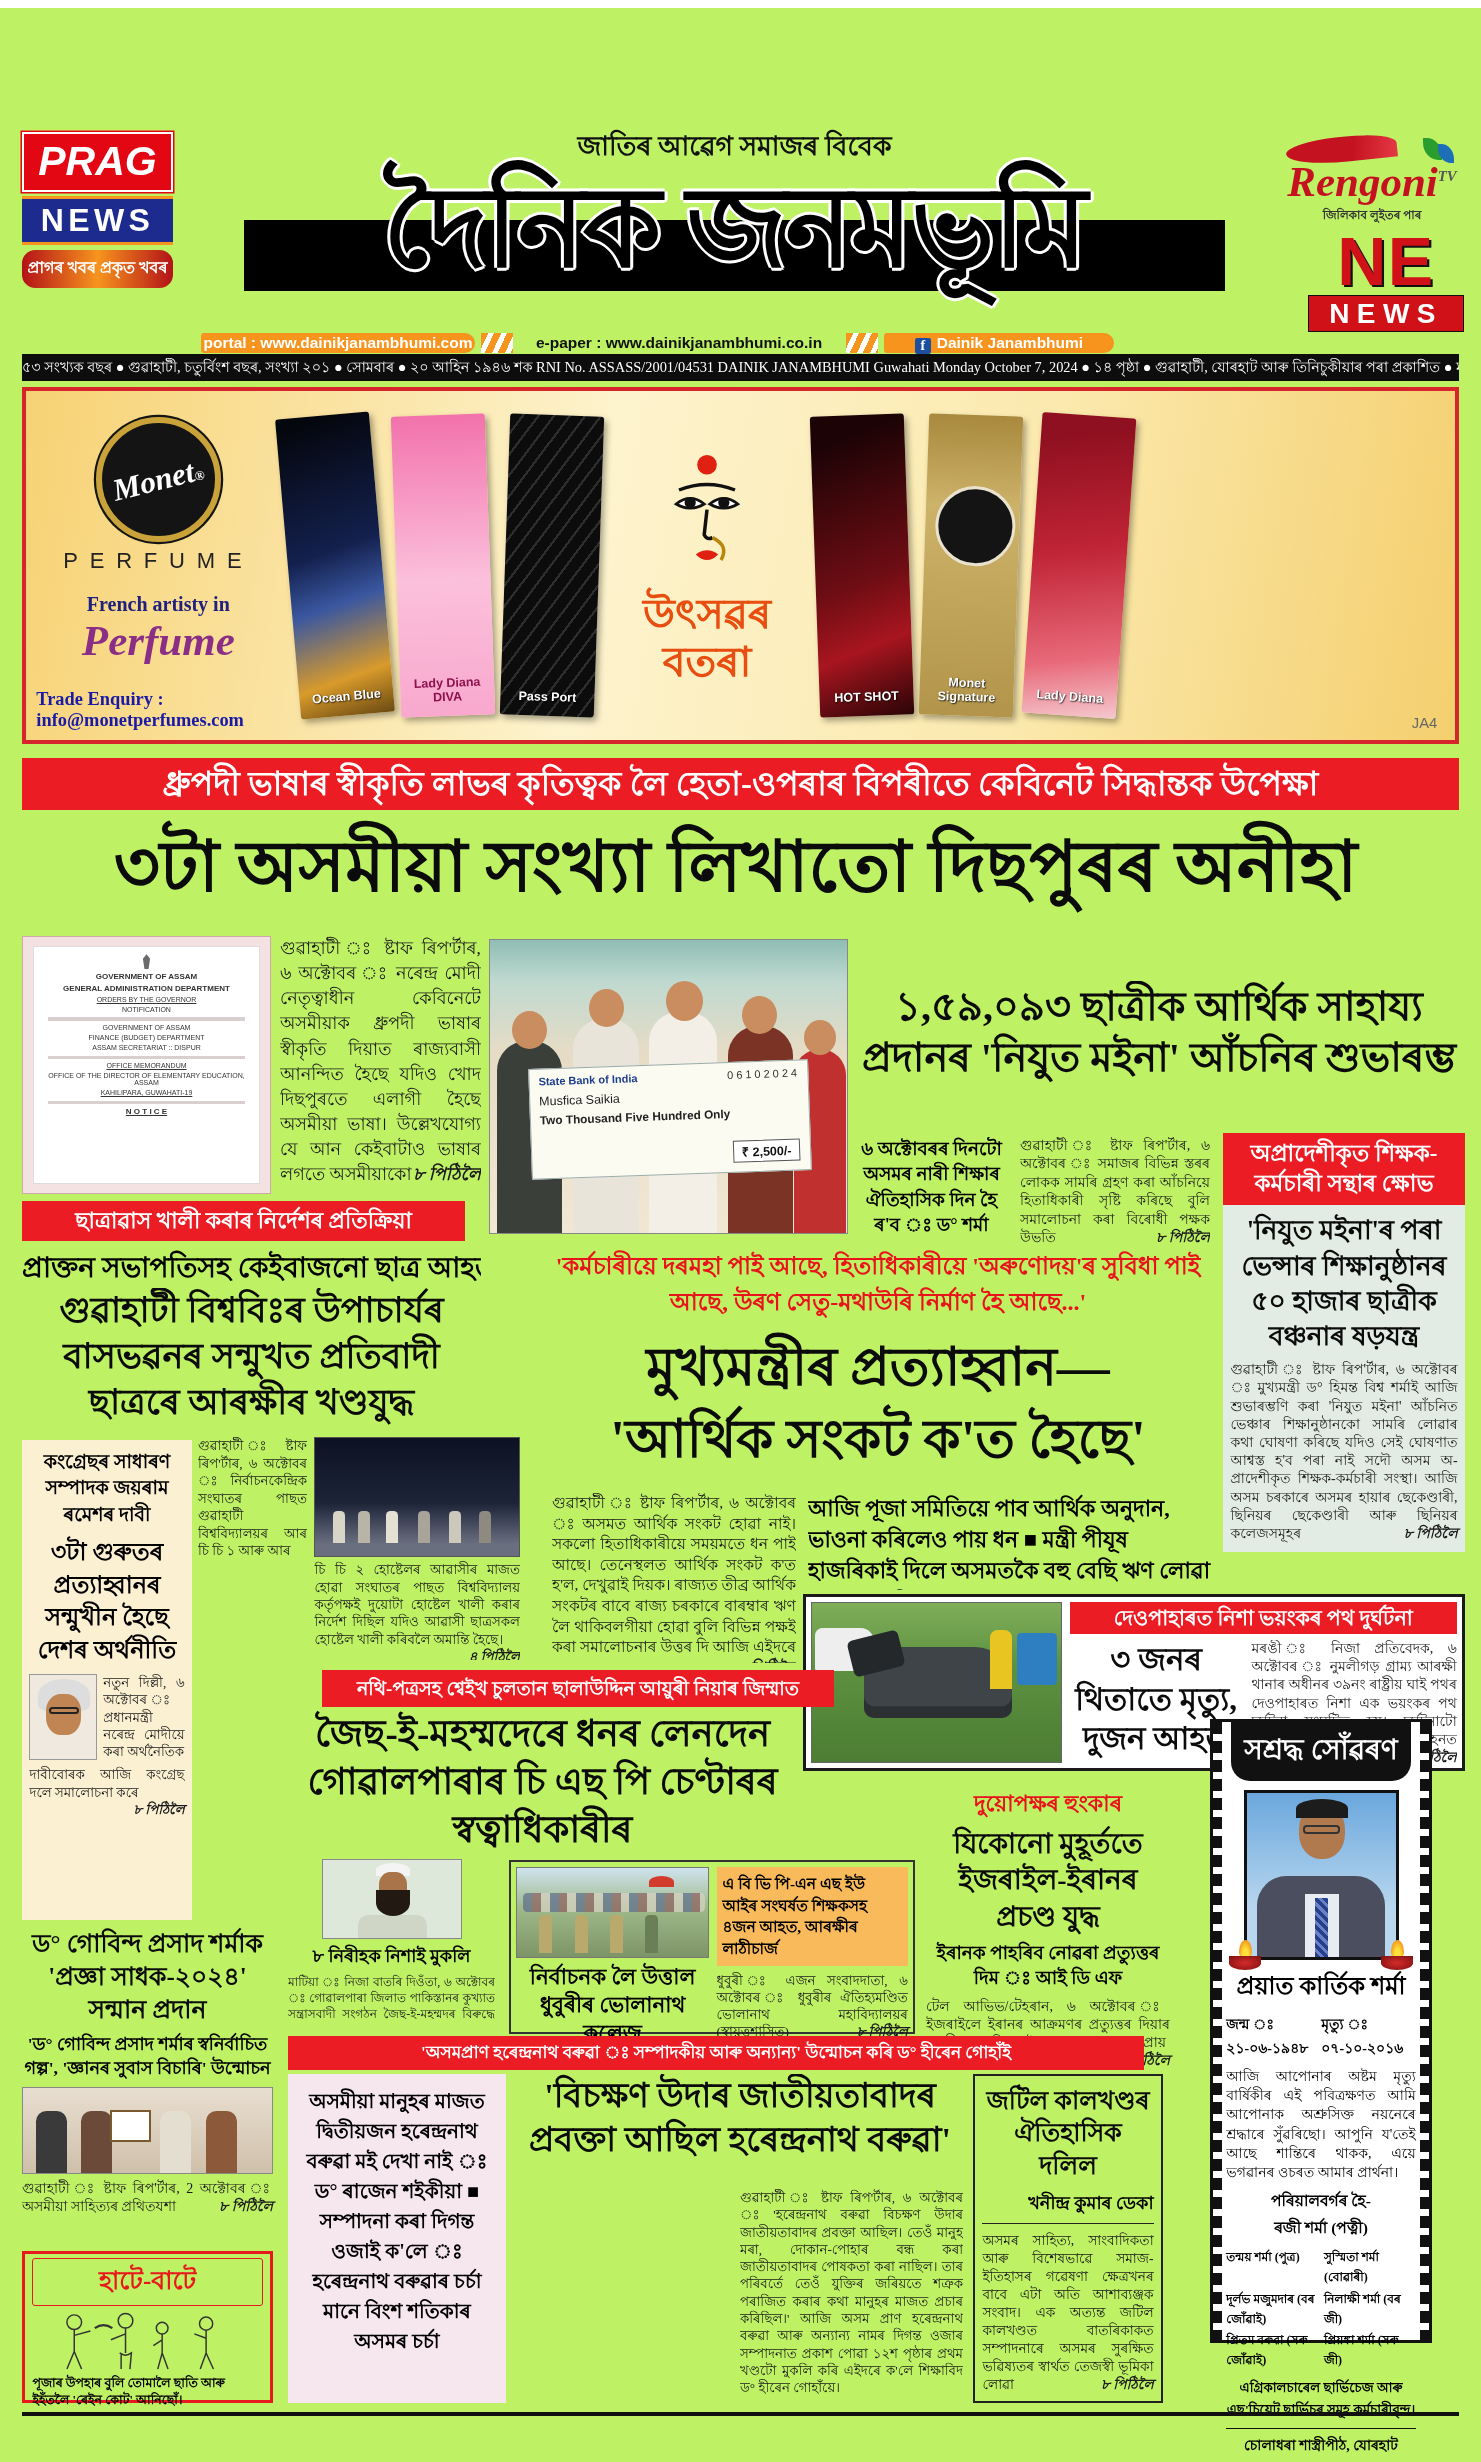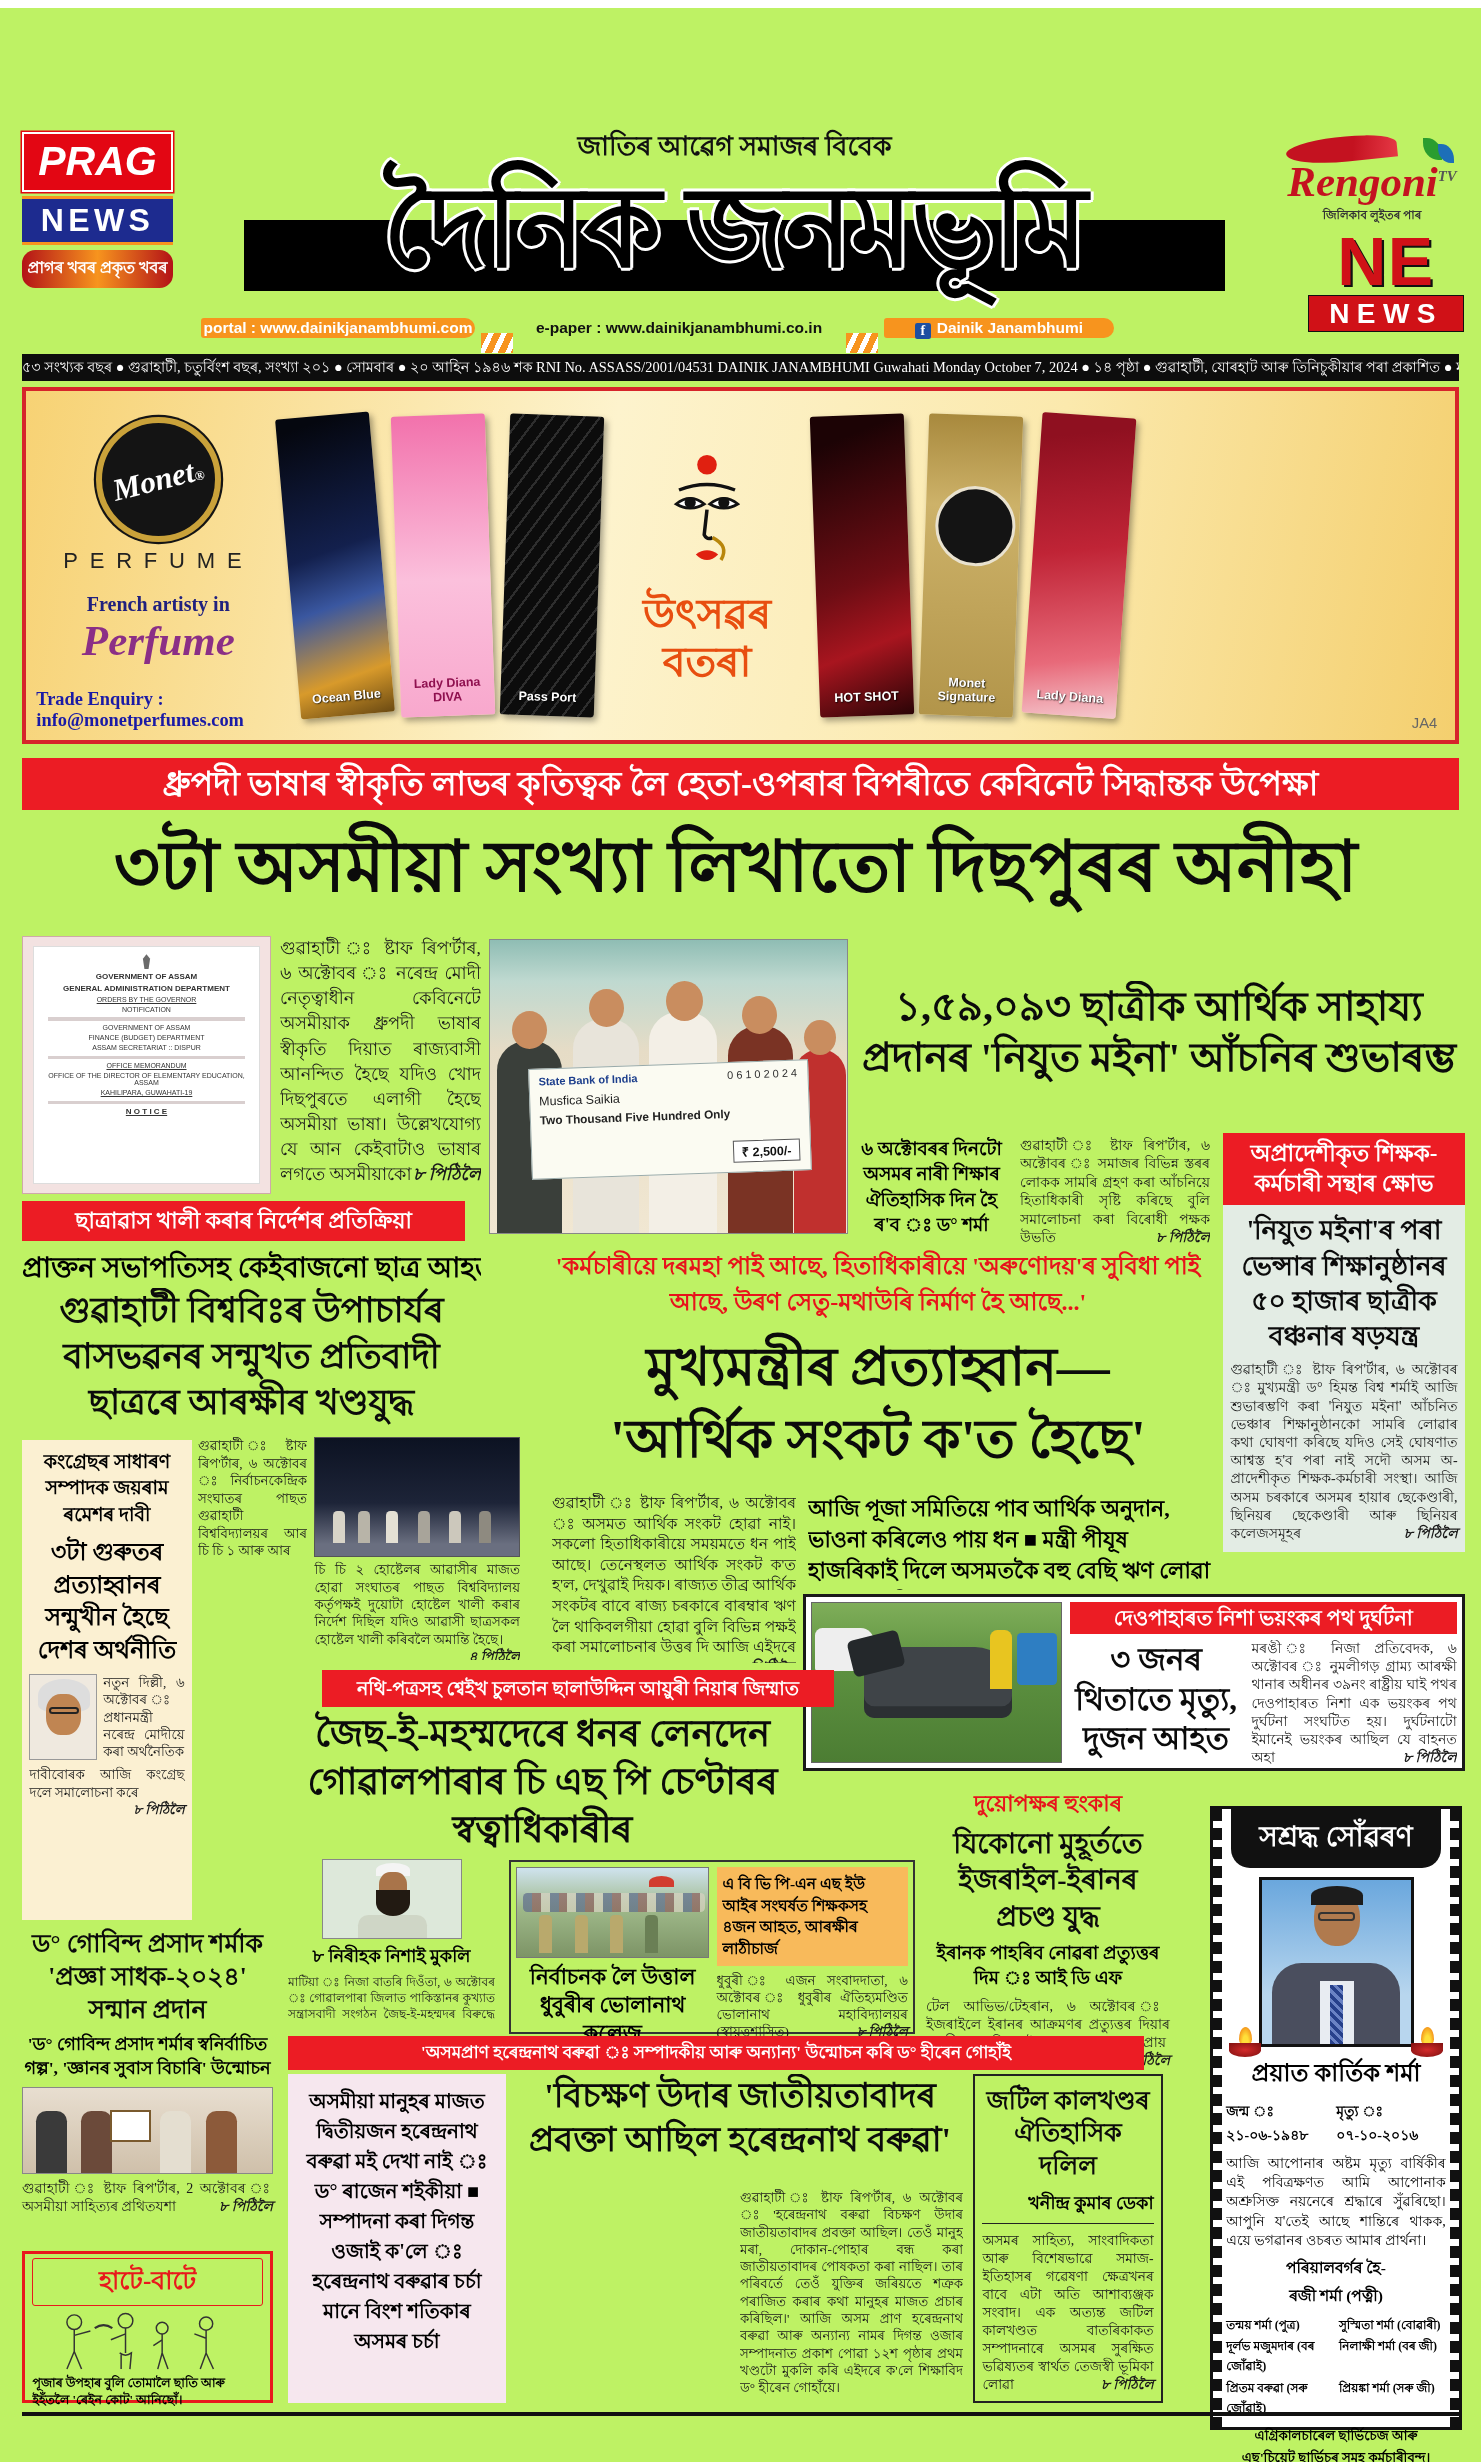--- a/index.html
+++ b/index.html
@@ -25,21 +25,21 @@
   .reng-leaf { position:absolute; right:22px; top:0; width:19px; height:22px; background:#2a9d2f; border-radius:0 80% 0 80%; }
   .reng-leaf2 { position:absolute; right:10.3px; top:5.9px; width:16px; height:19px; background:#1d6fb8; border-radius:0 80% 0 80%; }
   .reng-name { position:relative; font-family:"Liberation Serif",serif; font-style:italic; font-weight:bold; font-size:43px; color:#c41220; margin-top:19px; }
   .reng-tv { font-size:14.8px; font-weight:bold; color:#555; vertical-align:super; }
   .reng-tag { font-size:11.8px; color:#333; font-weight:bold; }
   .nenews { left:1308px; top:221px; width:156px; height:103px; text-align:center; }
   .ne-big { font-family:"Liberation Sans",sans-serif; font-weight:900; font-size:68px; line-height:0.95; color:#d01117; text-shadow:2.2px 2.2px 0 #111; letter-spacing:1.5px; }
   .ne-news { background:#d01117; color:#fff; font-family:"Liberation Sans",sans-serif; font-weight:900; font-size:28px; letter-spacing:7.4px; margin-top:1.5px; padding:1.5px 0; border:1.5px solid #111; }
 
   
-  .ribbon { top:310px; height:20px; font-family:"Liberation Sans",sans-serif; font-weight:bold; font-size:15.5px; line-height:20px; text-align:center; }
+  .ribbon { top:325px; height:20px; font-family:"Liberation Sans",sans-serif; font-weight:bold; font-size:15.5px; line-height:20px; text-align:center; }
   .rib-orange { background:#f7941e; color:#fff; border-radius:3px 10.3px 10.3px 3px; }
   .rib-white { color:#111; }
   .rib-slash { top:325px; height:20px; width:32px; background:repeating-linear-gradient(115deg,#f7941e 0 6.6px,#fff 6.6px 11.8px); }
   .fb-sq { display:inline-block; width:16px; height:16px; background:#1d4fa1; color:#fff; font-family:"Liberation Serif",serif; font-weight:bold; font-size:14px; line-height:16px; text-align:center; border-radius:2.2px; margin-right:5.9px; vertical-align:-2.2px; }
   .infobar { left:22px; top:346px; width:1437px; height:27px; background:#0d0d0d; color:#fff; font-size:14.4px; line-height:27px; text-align:center; white-space:nowrap; overflow:hidden; }
 
   
   .ad { left:22px; top:379px; width:1437px; height:357px; border:4.4px solid #d6252b; background:linear-gradient(100deg,#f7d274,#fdf3cd 40%,#fbe9ad 70%,#f4cf6e); padding:7.4px 10.3px; }
   .ad-inner { position:relative; width:100%; height:100%; display:flex; align-items:center; }
   .ad-brand { width:244px; text-align:center; position:relative; height:100%; }
@@ -196,21 +196,21 @@
   .h-hl { left:517px; top:2066px; width:446px; height:109px; font-size:34px; line-height:1.3; }
   .h-body { left:740px; top:2181px; width:223px; height:214px; font-size:13.3px; line-height:1.3; }
 
   
   .jatil { left:973px; top:2066px; width:190px; height:329px; border:2.2px solid #222; padding:8.9px 7.4px; }
   .jt-hl { font-size:25px; line-height:1.3; }
   .jt-by { font-weight:bold; font-size:17.7px; text-align:right; margin:7.4px 0; padding-bottom:4.4px; border-bottom:1.5px solid #222; }
   .jt-body { font-size:13.7px; line-height:1.32; }
 
   
-  .obit { left:1210px; top:1798px; width:252px; height:624px; background:#fff; border:3px solid #111; padding:0 13.3px; }
+  .obit { left:1210px; top:1711px; width:222px; height:624px; background:#fff; border:3px solid #111; padding:0 13.3px; }
   .obit::before, .obit::after { content:""; position:absolute; top:0; bottom:0; width:8.9px; background:repeating-linear-gradient(#111 0 11.8px,#fff 11.8px 19px); }
   .obit::before { left:0; } .obit::after { right:0; }
   .ob-title { background:#111; color:#fff; font-weight:900; font-size:28px; text-align:center; border-radius:0 0 19px 19px; padding:5.9px 0; margin:0 4.4px; }
   .ob-photo { width:155px; height:170px; margin:8.9px auto 0; background:linear-gradient(180deg,#6aa7dd,#b8d6ee 70%); border:3px solid #111; position:relative; }
   .ob-suit { position:absolute; bottom:0; left:10.3px; width:128px; height:81px; background:#4a4e5e; border-radius:29.5px 29.5px 0 0; }
   .ob-shirt { position:absolute; bottom:0; left:58px; width:34px; height:63px; background:#e8ecf2; }
   .ob-tie { position:absolute; bottom:0; left:68px; width:13.3px; height:59px; background:repeating-linear-gradient(45deg,#27408b 0 3.7px,#6a82c4 3.7px 6.6px); }
   .ob-head { position:absolute; top:11.8px; left:52px; width:46px; height:55px; background:#b07a4e; border-radius:46%; }
   .ob-hair { position:absolute; top:5.9px; left:49px; width:52px; height:19px; background:#1c1c1c; border-radius:50% 50% 0 0; }
   .ob-glass { position:absolute; top:32px; left:56px; width:37px; height:8.9px; border:2.2px solid #333; border-radius:3.7px; }

